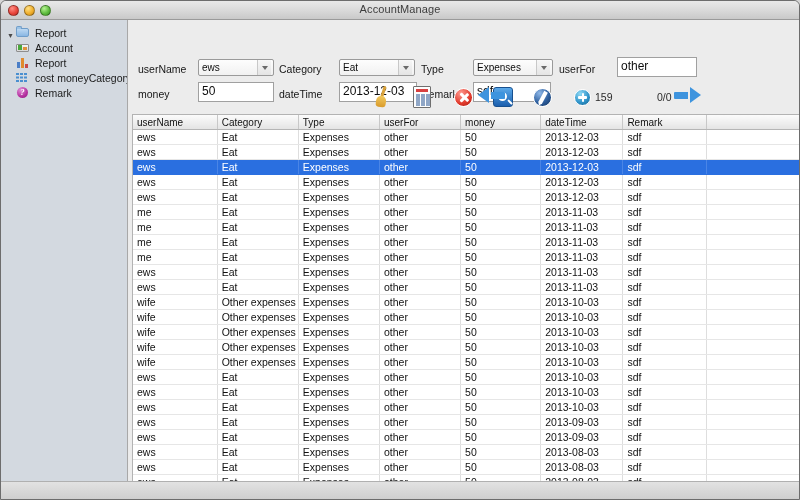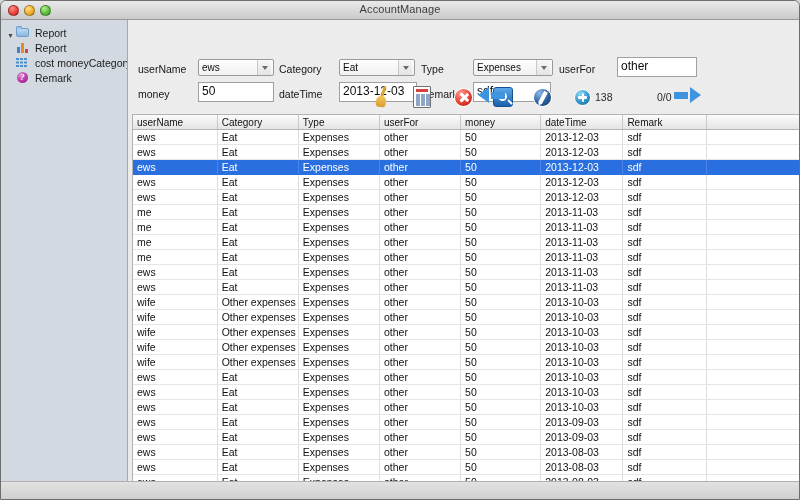--- a/index.html
+++ b/index.html
@@ -394,20 +394,26 @@
         <div class="tree">
 
           <div class="tree-row">
             <span class="disclosure">▼</span>
             <span class="ic ic-folder">
                 <i></i>
               </span>
             <span class="lbl">Report</span>
           </div>
 
+          <div class="tree-row child">
+            <span class="ic ic-account">
+                <i></i>
+              </span>
+            <span class="lbl">Account</span>
+          </div>
 
           <div class="tree-row child">
             <span class="ic ic-chart">
                 <i></i>
               </span>
             <span class="lbl">Report</span>
           </div>
 
 
           <div class="tree-row child">
@@ -495,21 +501,21 @@
           </div>
           <div class="tb-btn" style="left:348px; width:0; height:0;"></div>
 
           <div class="tb-btn" style="left:348px; width:0;height:0;"></div>
 
           <div class="i-arrow left" style="left:349px;">
             <span class="shaft"></span>
             <span class="head"></span>
           </div>
 
-          <div class="tb-num" style="left:466px;">138</div>
+          <div class="tb-num" style="left:466px;">159</div>
           <div class="tb-num" style="left:528px;">0/0</div>
 
           <div class="i-arrow right" style="left:544px;">
             <span class="shaft"></span>
             <span class="head"></span>
           </div>
         </div>
 
         <div class="table-wrap">
           <table class="grid">

